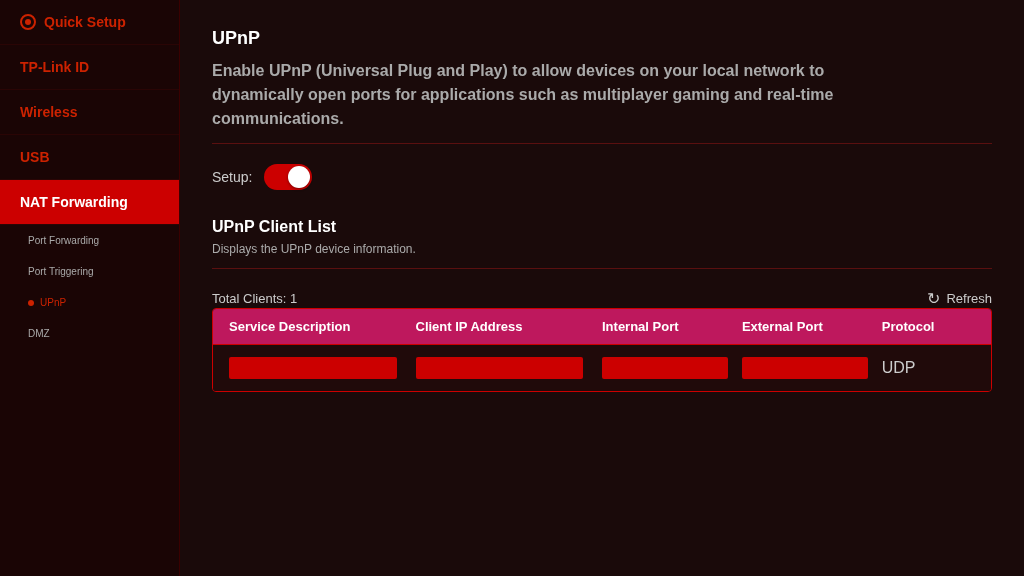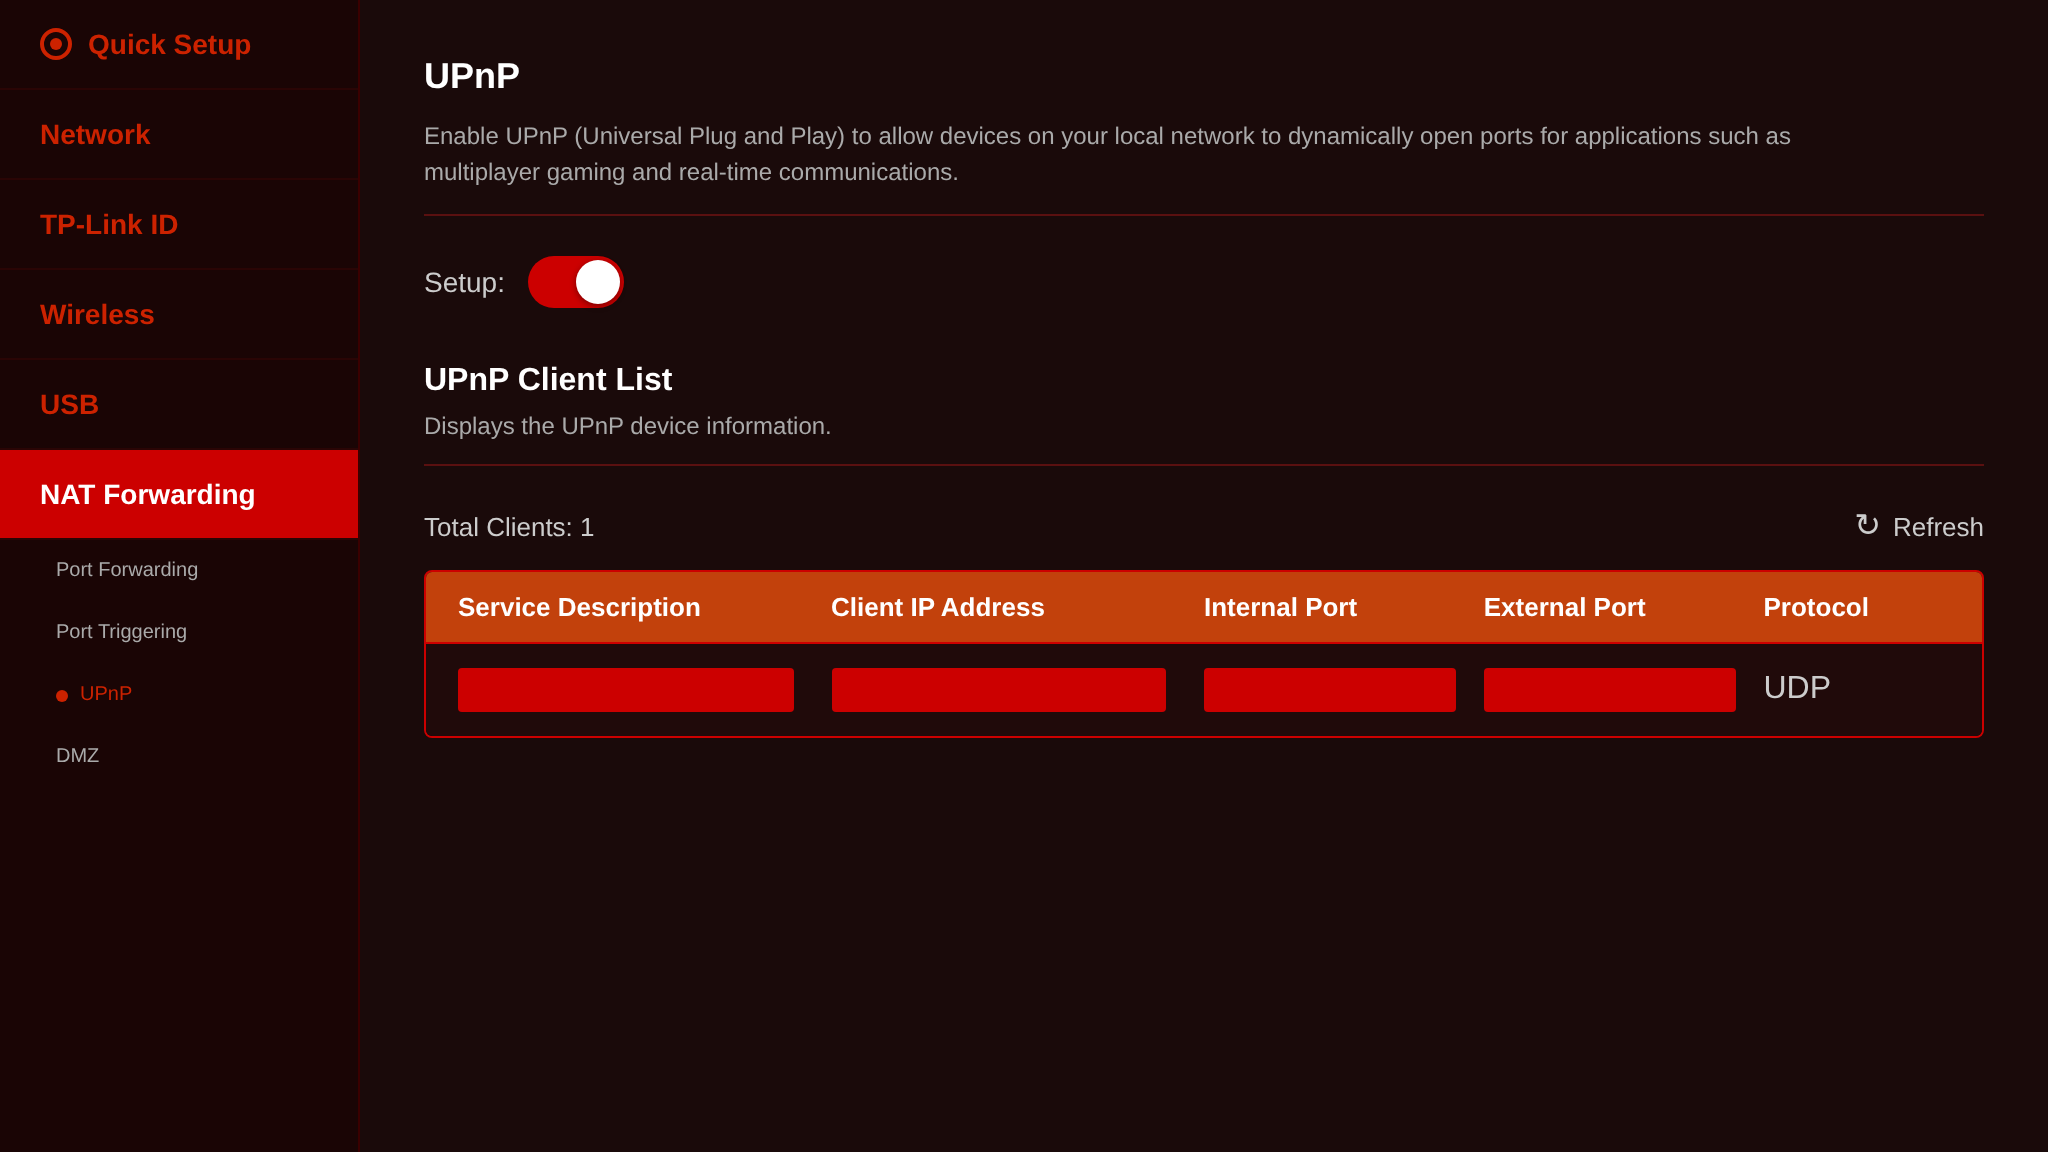--- a/index.html
+++ b/index.html
@@ -91,24 +91,25 @@
 
     .section-title {
       color: #fff;
       font-size: 18px;
       font-weight: bold;
       margin-bottom: 10px;
     }
 
     .section-desc {
       color: #aaa;
-      font-size: 12px;
+      font-size: 16px;
       line-height: 1.5;
       margin-bottom: 10px;
       max-width: 700px;
+      font-weight: bold;
     }
 
     .divider {
       border: none;
       border-top: 1px solid #5a1010;
       margin: 12px 0 20px 0;
     }
 
     .upnp-toggle-row {
       display: flex;
@@ -155,21 +156,21 @@
     .client-list-desc {
       color: #aaa;
       font-size: 12px;
       margin-bottom: 10px;
     }
 
     .total-refresh-row {
       display: flex;
       justify-content: space-between;
       align-items: center;
-      margin-bottom: 12px;
+      margin-bottom: 0;
     }
 
     .total-clients {
       color: #ccc;
       font-size: 13px;
     }
 
     .refresh-btn {
       display: flex;
       align-items: center;
@@ -189,21 +190,21 @@
     
     .table-container {
       border: 1px solid #cc0000;
       border-radius: 4px;
       overflow: hidden;
     }
 
     .table-header {
       display: grid;
       grid-template-columns: 2fr 2fr 1.5fr 1.5fr 1fr;
-      background: #c2410c;
+      background: #be185d;
       padding: 10px 16px;
       border-bottom: 1px solid #cc0000;
     }
 
     .table-header-cell {
       color: #fff;
       font-size: 13px;
       font-weight: bold;
     }
 
@@ -235,23 +236,20 @@
       color: #ccc;
     }
   </style>
 </head>
 <body>
 
 <nav class="sidebar">
   <div class="sidebar-item">
     <span class="target-icon"></span>
     <span>Quick Setup</span>
-  </div>
-  <div class="sidebar-item">
-    <span>Network</span>
   </div>
   <div class="sidebar-item">
     <span>TP-Link ID</span>
   </div>
   <div class="sidebar-item">
     <span>Wireless</span>
   </div>
   <div class="sidebar-item">
     <span>USB</span>
   </div>

